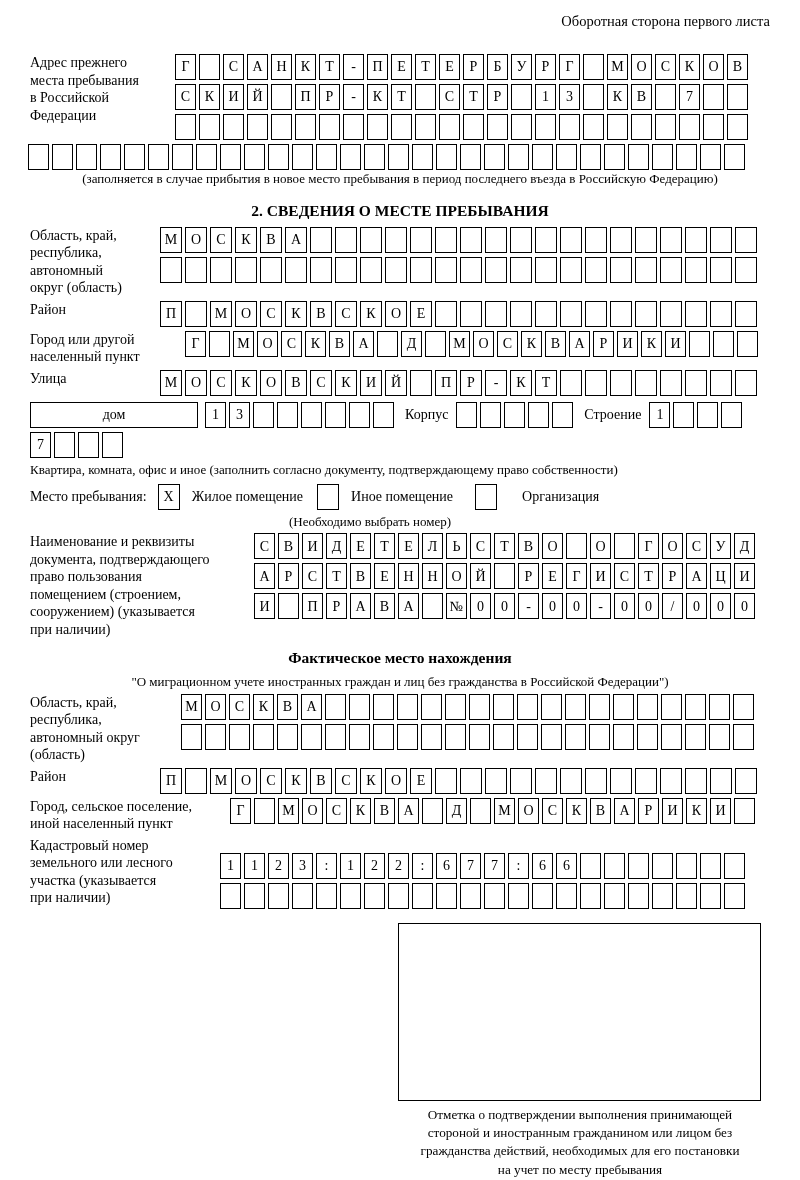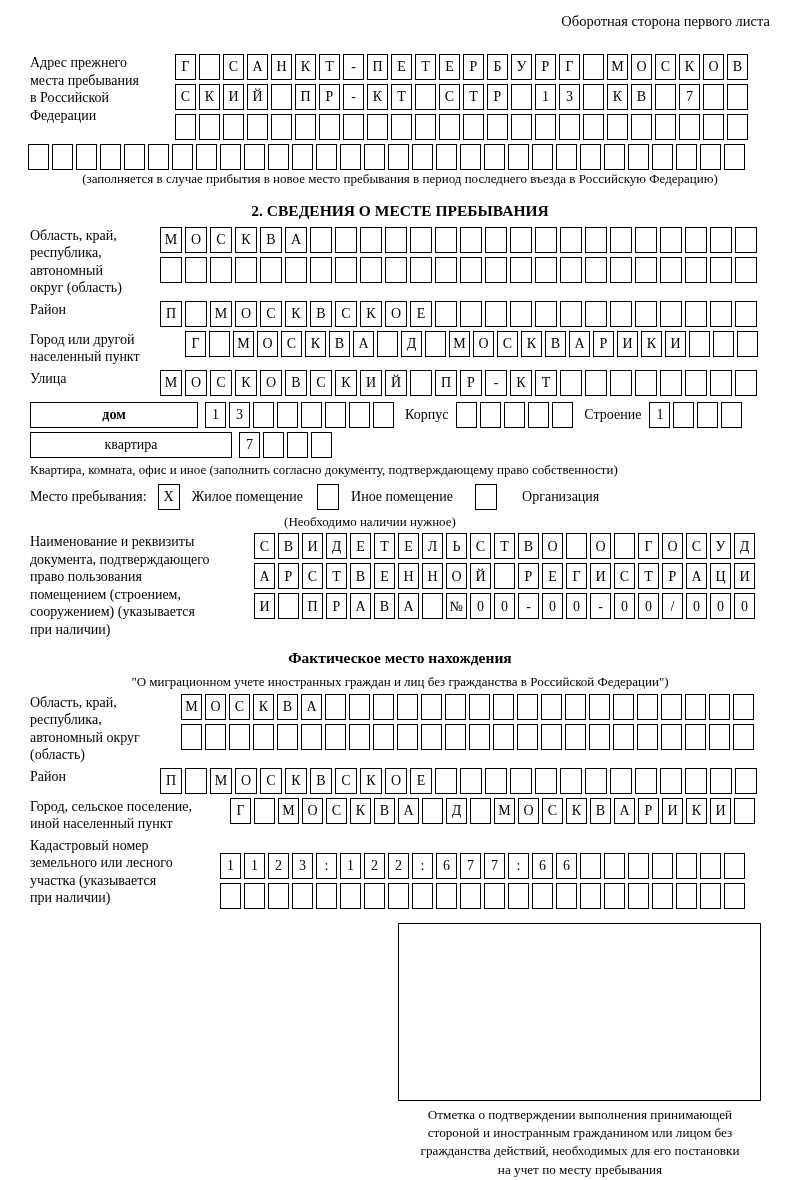--- a/index.html
+++ b/index.html
@@ -40,21 +40,21 @@
   .center { text-align:center; }
   .h-main { font-weight:bold; font-size:15.5px; text-align:center; margin:14px 0 6px 0; }
   .sub-caption { font-size:13px; text-align:center; margin:0 0 3px 0; }
 
   .wide-box {
     flex:none; box-sizing:border-box; height:26px;
     border:1.5px solid #000;
     display:flex; align-items:center; justify-content:center;
     font-size:14px;
   }
-  .wb168{width:168px; margin-right:7px;font-weight:bold;} .wb202{width:202px; margin-right:7px;}
+  .wb168{width:168px; margin-right:7px;} .wb202{width:202px; margin-right:7px;}
   .inline-label { flex:none; margin:0 8px; line-height:26px; font-size:14px; }
 
   .stay-row { margin-top:6px; }
   .stay-label { flex:none; line-height:26px; margin-right:11px; }
   .opt-label { flex:none; line-height:26px; margin:0 14px 0 9px; }
 
   .doc-block { margin-top:3px; }
 
   .confirm-rect {
     box-sizing:border-box;
@@ -375,21 +375,20 @@
     <div class="inline-label">Строение</div>
     <div class="boxes tight">
         <span class="cell">1</span>
         <span class="cell"></span>
         <span class="cell"></span>
         <span class="cell"></span>
       </div>
   </div>
 
   <div class="form-row">
-    <div class="wide-box wb202">квартира</div>
     <div class="boxes tight">
         <span class="cell">7</span>
         <span class="cell"></span>
         <span class="cell"></span>
         <span class="cell"></span>
       </div>
   </div>
   <div class="caption">Квартира, комната, офис и иное (заполнить согласно документу, подтверждающему право собственности)</div>
 
   <div class="form-row stay-row">
@@ -400,21 +399,21 @@
     <div class="opt-label">Жилое помещение</div>
     <div class="boxes">
         <span class="cell"></span>
       </div>
     <div class="opt-label">Иное помещение</div>
     <div class="boxes" style="margin-left:8px;">
         <span class="cell"></span>
       </div>
     <div class="opt-label" style="margin-left:22px;text-align:center;">Организация</div>
   </div>
-  <div class="caption" style="width:680px;text-align:center;">(Необходимо наличии нужное)</div>
+  <div class="caption" style="width:680px;text-align:center;">(Необходимо выбрать номер)</div>
 
   <div class="form-row doc-block">
     <div class="flabel w224">Наименование и реквизиты
 документа, подтверждающего
 право пользования
 помещением (строением,
 сооружением) (указывается
 при наличии)</div>
     <div class="boxcol">
       <div class="boxes tight">

